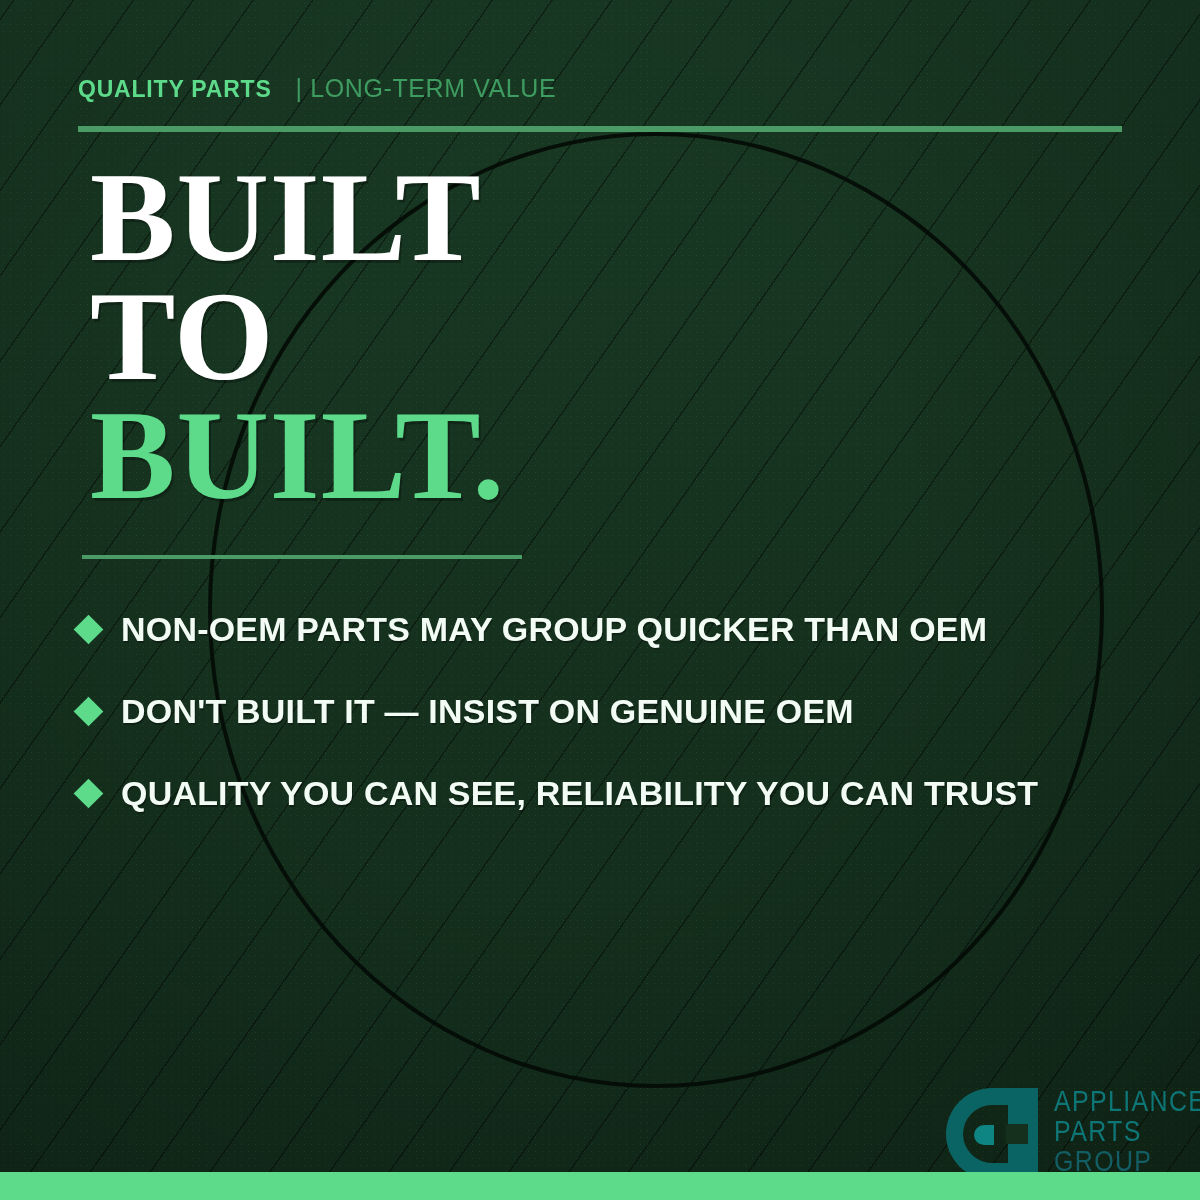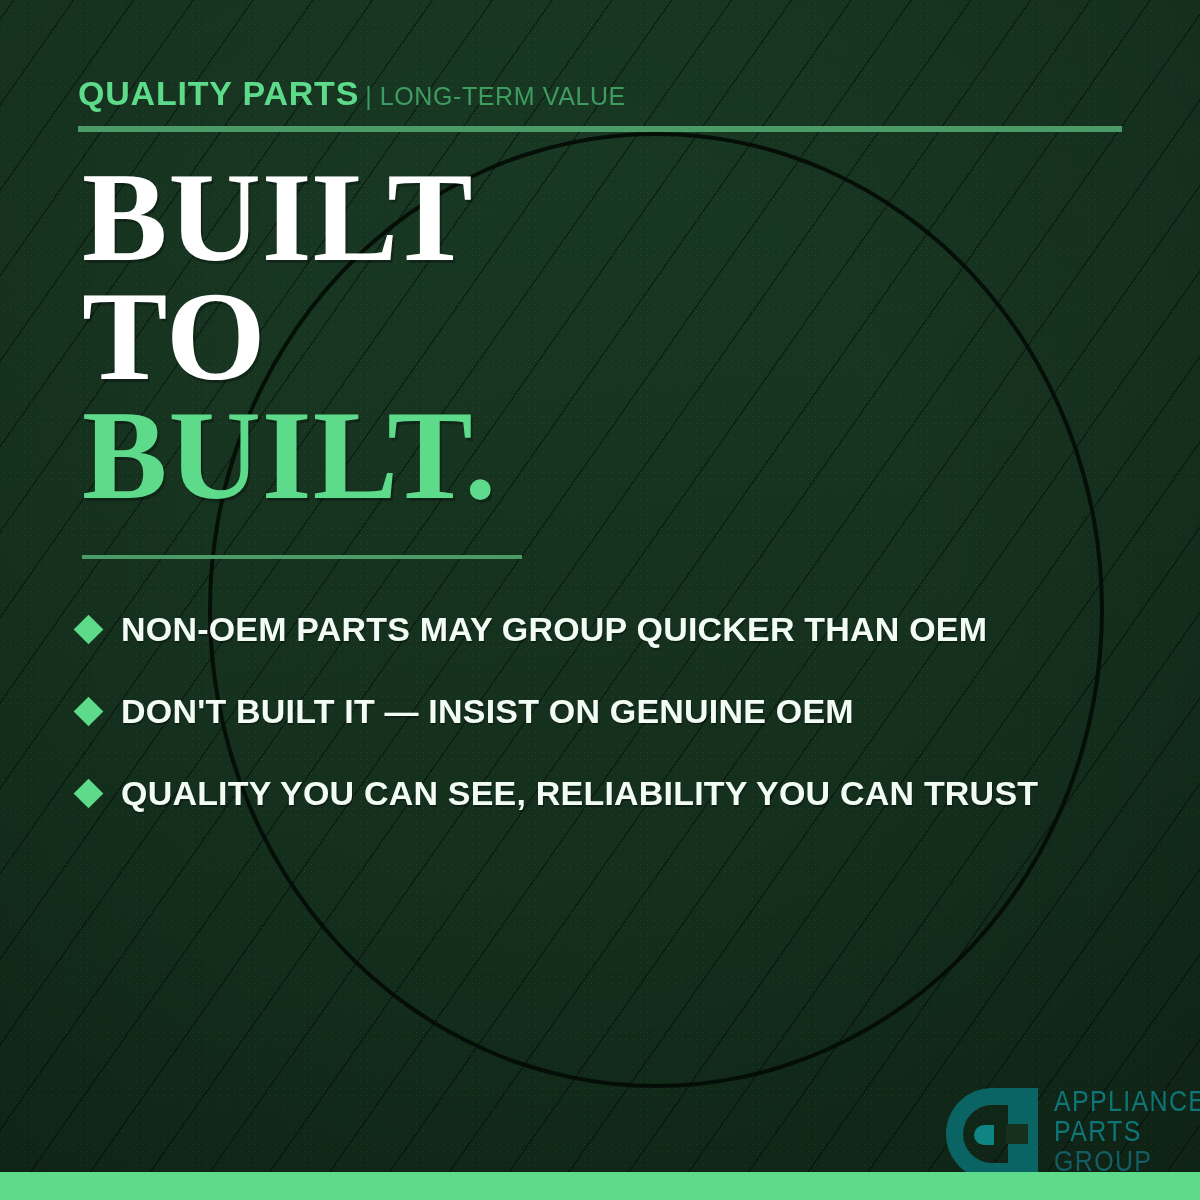--- a/index.html
+++ b/index.html
@@ -68,45 +68,45 @@
   }
 
   
   .eyebrow {
     position: absolute;
     left: 78px;
     top: 74px;
     white-space: nowrap;
   }
   .eyebrow-main {
-    font-size: 34px;
+    font-size: 23px;
     font-weight: bold;
     letter-spacing: 0.8px;
     color: #5ddb8b;
   }
   .eyebrow-sub {
     font-size: 25px;
     font-weight: normal;
     letter-spacing: 0.6px;
     color: #3f9c60;
-    margin-left: 6px;
+    margin-left: 24px;
   }
   .rule-top {
     position: absolute;
     left: 78px;
     top: 126px;
     width: 1044px;
     height: 6px;
     background: #4a9b66;
   }
 
   
   .headline {
     position: absolute;
-    left: 82px;
+    left: 90px;
     top: 158px;
     font-family: "Liberation Serif", serif;
     font-weight: bold;
     font-size: 128px;
     line-height: 119px;
     letter-spacing: 1px;
     text-shadow: 2px 3px 0 rgba(0,0,0,0.28);
   }
   .headline .l1, .headline .l2 { color: #ffffff; display: block; }
   .headline .l3 { color: #5ddb8b; display: block; }

